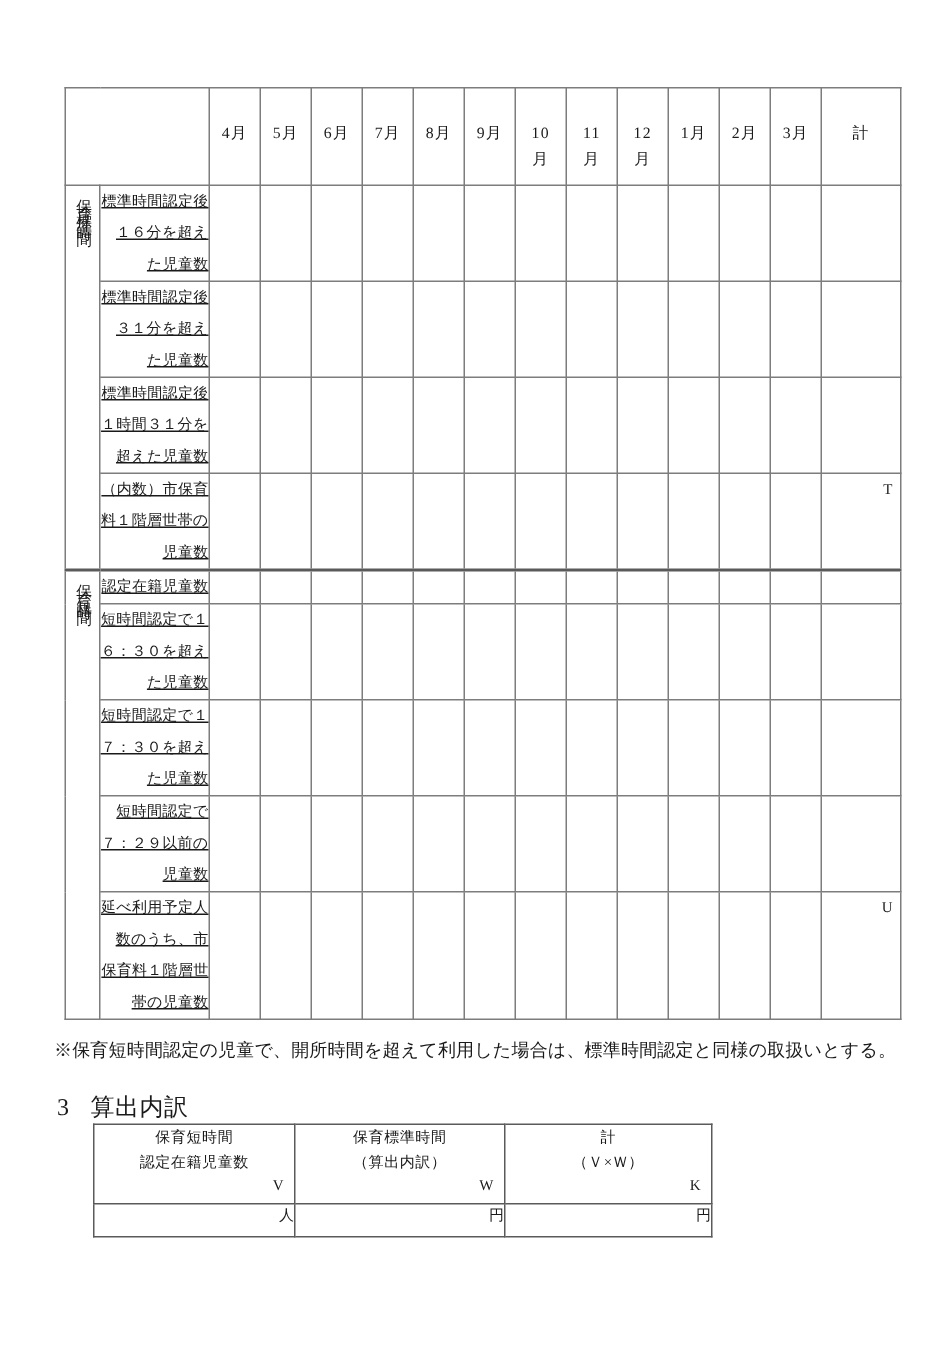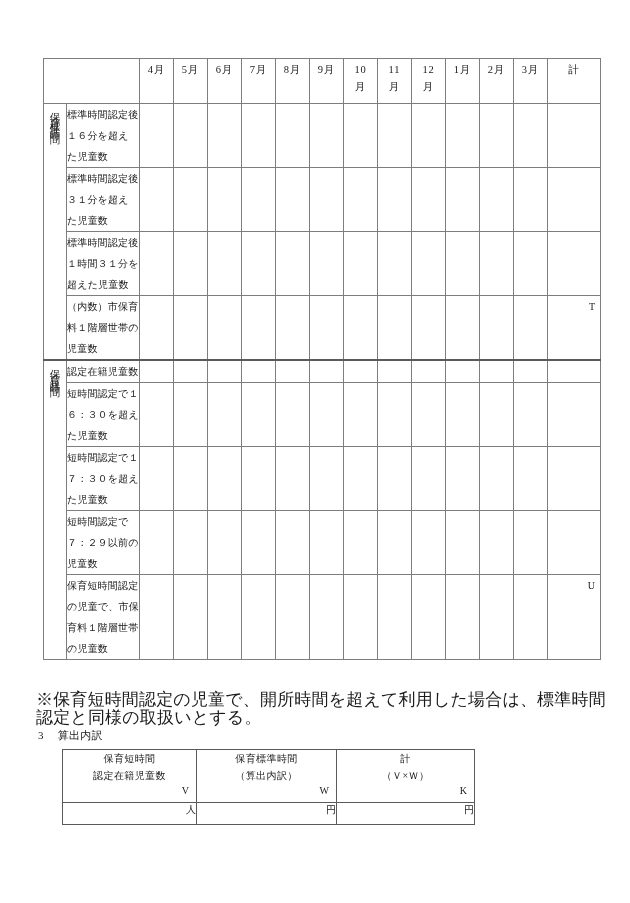--- a/index.html
+++ b/index.html
@@ -50,21 +50,21 @@
   col.c-month  { width: 34px; }
   col.c-total  { width: 53px; }
 
   
   tr.hdr td {
     height: 42px;
     vertical-align: top;
     text-align: center;
     font-size: 10.5px;
     letter-spacing: 0.08em;
-    padding-top: 2px;
+    padding-top: 22px;
     line-height: 17px;
   }
   tr.hdr td.corner { padding: 0; }
 
   
   td.vlabel {
     text-align: center;
     vertical-align: middle;
     font-size: 10.5px;
     line-height: 1;
@@ -79,53 +79,54 @@
     white-space: nowrap;
     font-size: 10.5px;
   }
 
   
   td.item {
     font-size: 10px;
     line-height: 21px;
     padding: 5px 4px 5px 6px;
     letter-spacing: 0.02em;
-    text-align: left;
+    text-align: right;
     word-break: break-all;
+    text-decoration: underline;
   }
 
   
   td.cell { }
   td.cell.total {
     text-align: right;
     font-size: 10px;
     padding: 5px 5px 0 0;
     font-family: "Liberation Serif", serif;
   }
 
   
   tr.group-start > td { border-top: 2px solid #5a5a5a; }
 
   
   .footnote {
     position: absolute;
     left: 36px;
     top: 691px;
     width: 580px;
-    font-size: 17px;
+    font-size: 12px;
     line-height: 18px;
     letter-spacing: 0.01em;
   }
 
   
   .sec-head {
     position: absolute;
     left: 38px;
     top: 728px;
-    font-size: 11px;
+    font-size: 16px;
     letter-spacing: 0.02em;
   }
   .sec-head .num { margin-right: 14px; }
 
   .calc-wrap {
     position: absolute;
     left: 62px;
     top: 749px;
     width: 412px;
   }
@@ -334,21 +335,21 @@
             <td class="cell"></td>
             <td class="cell"></td>
             <td class="cell"></td>
             <td class="cell"></td>
             <td class="cell"></td>
             <td class="cell"></td>
             <td class="cell"></td>
             <td class="cell total"></td>
           </tr>
           <tr>
-            <td class="item">保育短時間認定の児童で、市保育料１階層世帯の児童数</td>
+            <td class="item">延べ利用予定人数のうち、市保育料１階層世帯の児童数</td>
             <td class="cell"></td>
             <td class="cell"></td>
             <td class="cell"></td>
             <td class="cell"></td>
             <td class="cell"></td>
             <td class="cell"></td>
             <td class="cell"></td>
             <td class="cell"></td>
             <td class="cell"></td>
             <td class="cell"></td>

